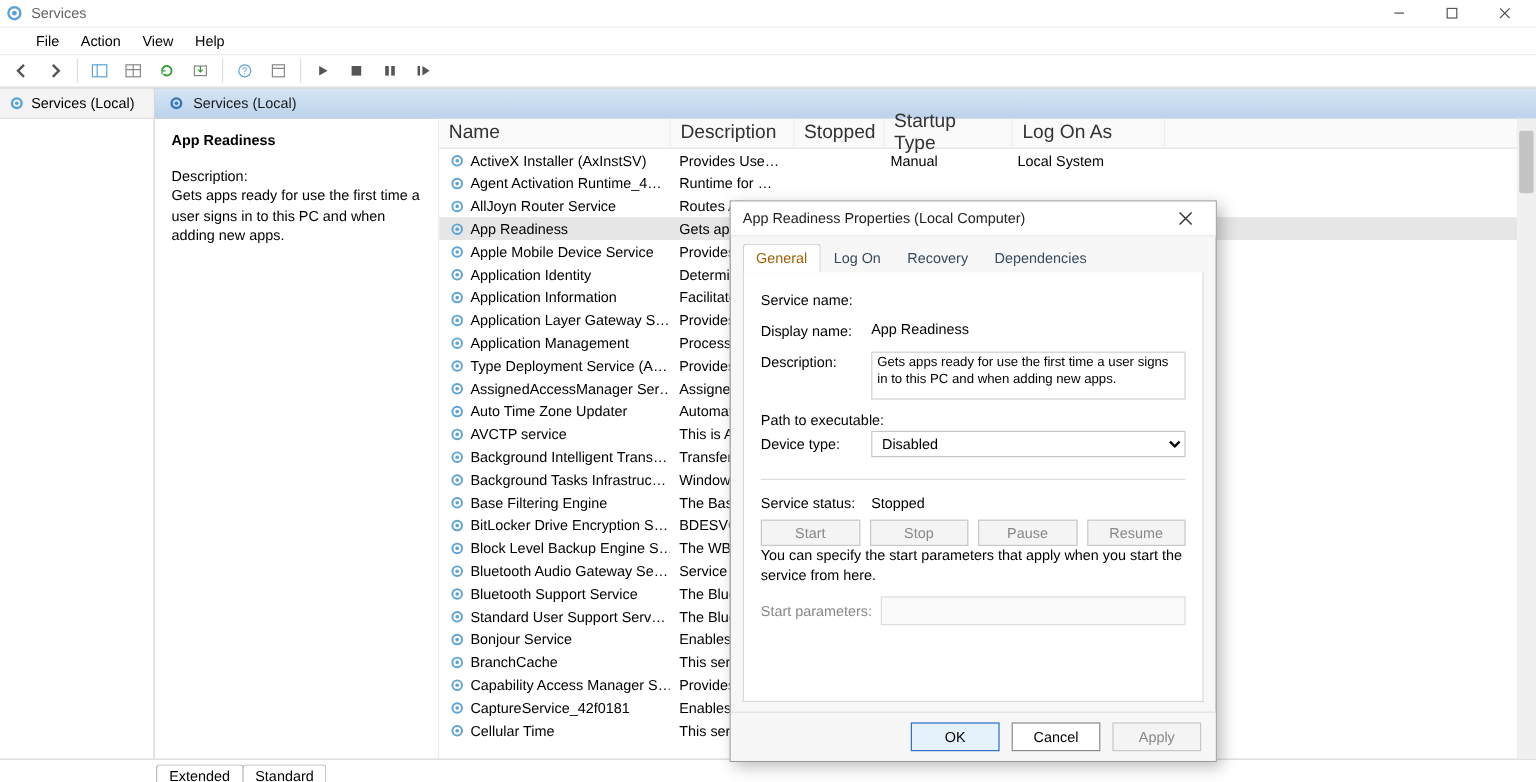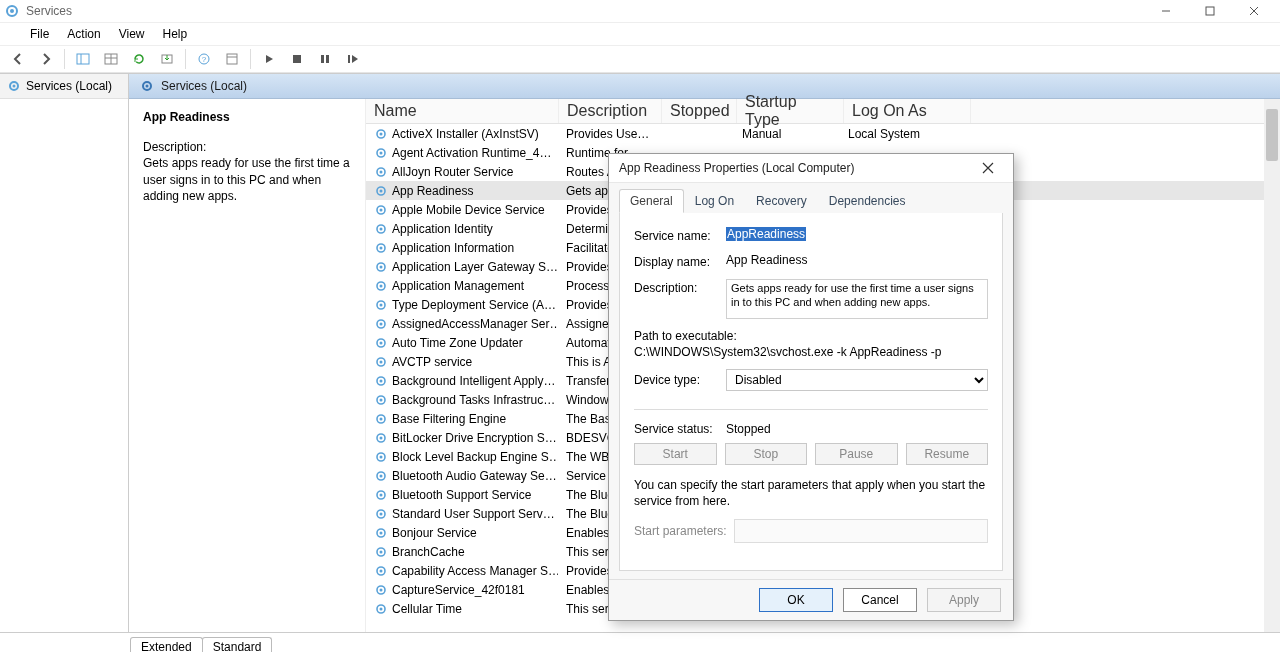--- a/index.html
+++ b/index.html
@@ -44,42 +44,42 @@
 .c-startup{width:90px}
 .c-logon{width:110px}
 
 .vbar{position:absolute;right:0;top:0;width:16px;height:100%;background:#f0f0f0}
 .vthumb{position:absolute;right:2px;top:10px;width:12px;height:52px;background:#c4c4c4;border-radius:2px}
 
 .btabs{height:22px;border-top:1px solid #ccc;display:flex;align-items:flex-end;padding-left:130px;background:#fff}
 .btab{padding:2px 10px;border:1px solid #bbb;border-bottom:none;border-radius:3px 3px 0 0;margin-right:-1px;background:#fff;font-size:12px;position:relative;top:1px}
 .btab.active{background:#fff}
 
-.dialog{position:absolute;left:608px;top:153px;width:404px;height:466px;background:#f7f7f7;border:1px solid #9a9a9a;box-shadow:4px 4px 12px rgba(0,0,0,.25);display:flex;flex-direction:column;font-size:12px}
+.dialog{position:absolute;left:608px;top:167px;width:404px;height:466px;background:#f7f7f7;border:1px solid #9a9a9a;box-shadow:4px 4px 12px rgba(0,0,0,.25);display:flex;flex-direction:column;font-size:12px}
 .dlg-title{height:28px;display:flex;align-items:center;padding:0 10px;background:#fff;border-bottom:1px solid #e8e8e8}
 .dlg-title .t{flex:1;color:#222}
 .dlg-close{width:30px;height:24px;display:flex;align-items:center;justify-content:center;color:#333}
 .dlg-tabs{display:flex;gap:0;padding:6px 10px 0 10px}
 .dlg-tab{padding:4px 10px;border:1px solid transparent;color:#384a5e}
-.dlg-tab.active{background:#fff;border:1px solid #d0d0d0;border-bottom-color:#fff;border-radius:3px 3px 0 0;color:#404040}
+.dlg-tab.active{background:#fff;border:1px solid #d0d0d0;border-bottom-color:#fff;border-radius:3px 3px 0 0;color:#a16207}
 .dlg-body{flex:1;margin:0 10px 8px 10px;background:#fff;border:1px solid #d9d9d9;padding:14px 14px 10px 14px;border-top:none}
 .fld{display:flex;align-items:flex-start;margin-bottom:10px}
 .fld .lab{width:92px;padding-top:2px}
 .fld .val{flex:1}
 .sel-highlight{background:#2e71c7;color:#fff;padding:0 1px}
 .desc-box{border:1px solid #d0d0d0;padding:2px 4px;height:34px;overflow:auto;font-size:11px;line-height:1.25;position:relative}
 .path-lab{margin-top:6px;margin-bottom:2px}
 .path-val{margin-bottom:10px}
 .stype-row{display:flex;align-items:center;margin-bottom:18px}
 .stype-row .lab{width:92px}
 .stype-row select{flex:1;height:22px;border:1px solid #c8c8c8;background:#fff;font-size:12px;padding:0 4px}
 .hr{height:1px;background:#dcdcdc;margin:4px 0 12px 0}
 .status-row{display:flex;margin-bottom:7px}
 .status-row .lab{width:92px}
-.btn-row{display:flex;gap:8px;margin-bottom:12px}
+.btn-row{display:flex;gap:8px;margin-bottom:0}
 .btn-row button{flex:1;height:22px;border:1px solid #c8c8c8;background:#f4f4f4;color:#888;font-size:12px}
 .hint{line-height:1.35;margin-bottom:10px}
 .sparam{display:flex;align-items:center;margin-top:4px}
 .sparam .lab{width:100px;color:#888}
 .sparam input{flex:1;height:20px;border:1px solid #ddd;background:#fafafa}
 .dlg-foot{height:40px;display:flex;align-items:center;justify-content:flex-end;gap:10px;padding:0 12px;border-top:1px solid #e0e0e0;background:#f7f7f7}
 .dlg-foot button{width:74px;height:24px;border:1px solid #8a8a8a;background:#fff;font-size:12px}
 .dlg-foot button.ok{background:#e5f1fb;border-color:#2e71c7}
 .dlg-foot button.apply{color:#888;border-color:#c8c8c8;background:#f4f4f4}
 </style>
@@ -396,21 +396,21 @@
               <div class="c c-status"></div>
               <div class="c c-startup"></div>
               <div class="c c-logon"></div>
             </div>
             <div class="row">
               <div class="c c-name name">
                 <svg class="gear" viewBox="0 0 14 14">
                   <circle cx="7" cy="7" r="4" fill="none" stroke="#5aa2d8" stroke-width="1.6"></circle>
                   <circle cx="7" cy="7" r="1.5" fill="#5aa2d8"></circle>
                 </svg>
-                <span>Background Intelligent Apply…</span>
+                <span>Background Intelligent Trans…</span>
               </div>
               <div class="c c-desc">Transfers file…</div>
               <div class="c c-status"></div>
               <div class="c c-startup"></div>
               <div class="c c-logon"></div>
             </div>
             <div class="row">
               <div class="c c-name name">
                 <svg class="gear" viewBox="0 0 14 14">
                   <circle cx="7" cy="7" r="4" fill="none" stroke="#5aa2d8" stroke-width="1.6"></circle>
@@ -591,32 +591,30 @@
   </div>
   <div class="dlg-tabs">
     <div class="dlg-tab active">General</div>
     <div class="dlg-tab">Log On</div>
     <div class="dlg-tab">Recovery</div>
     <div class="dlg-tab">Dependencies</div>
   </div>
   <div class="dlg-body">
     <div class="fld">
       <div class="lab">Service name:</div>
-      <div class="val"><span class="sel-highlight">AppReadiness</span></div>
     </div>
     <div class="fld">
       <div class="lab">Display name:</div>
       <div class="val">App Readiness</div>
     </div>
     <div class="fld">
       <div class="lab">Description:</div>
       <div class="val desc-box">Gets apps ready for use the first time a user signs in to this PC and when adding new apps.</div>
     </div>
     <div class="path-lab">Path to executable:</div>
-    <div class="path-val">C:\WINDOWS\System32\svchost.exe -k AppReadiness -p</div>
     <div class="stype-row">
       <div class="lab">Device type:</div>
       <select><option>Disabled</option></select>
     </div>
     <div class="hr"></div>
     <div class="status-row">
       <div class="lab">Service status:</div>
       <div>Stopped</div>
     </div>
     <div class="btn-row">

